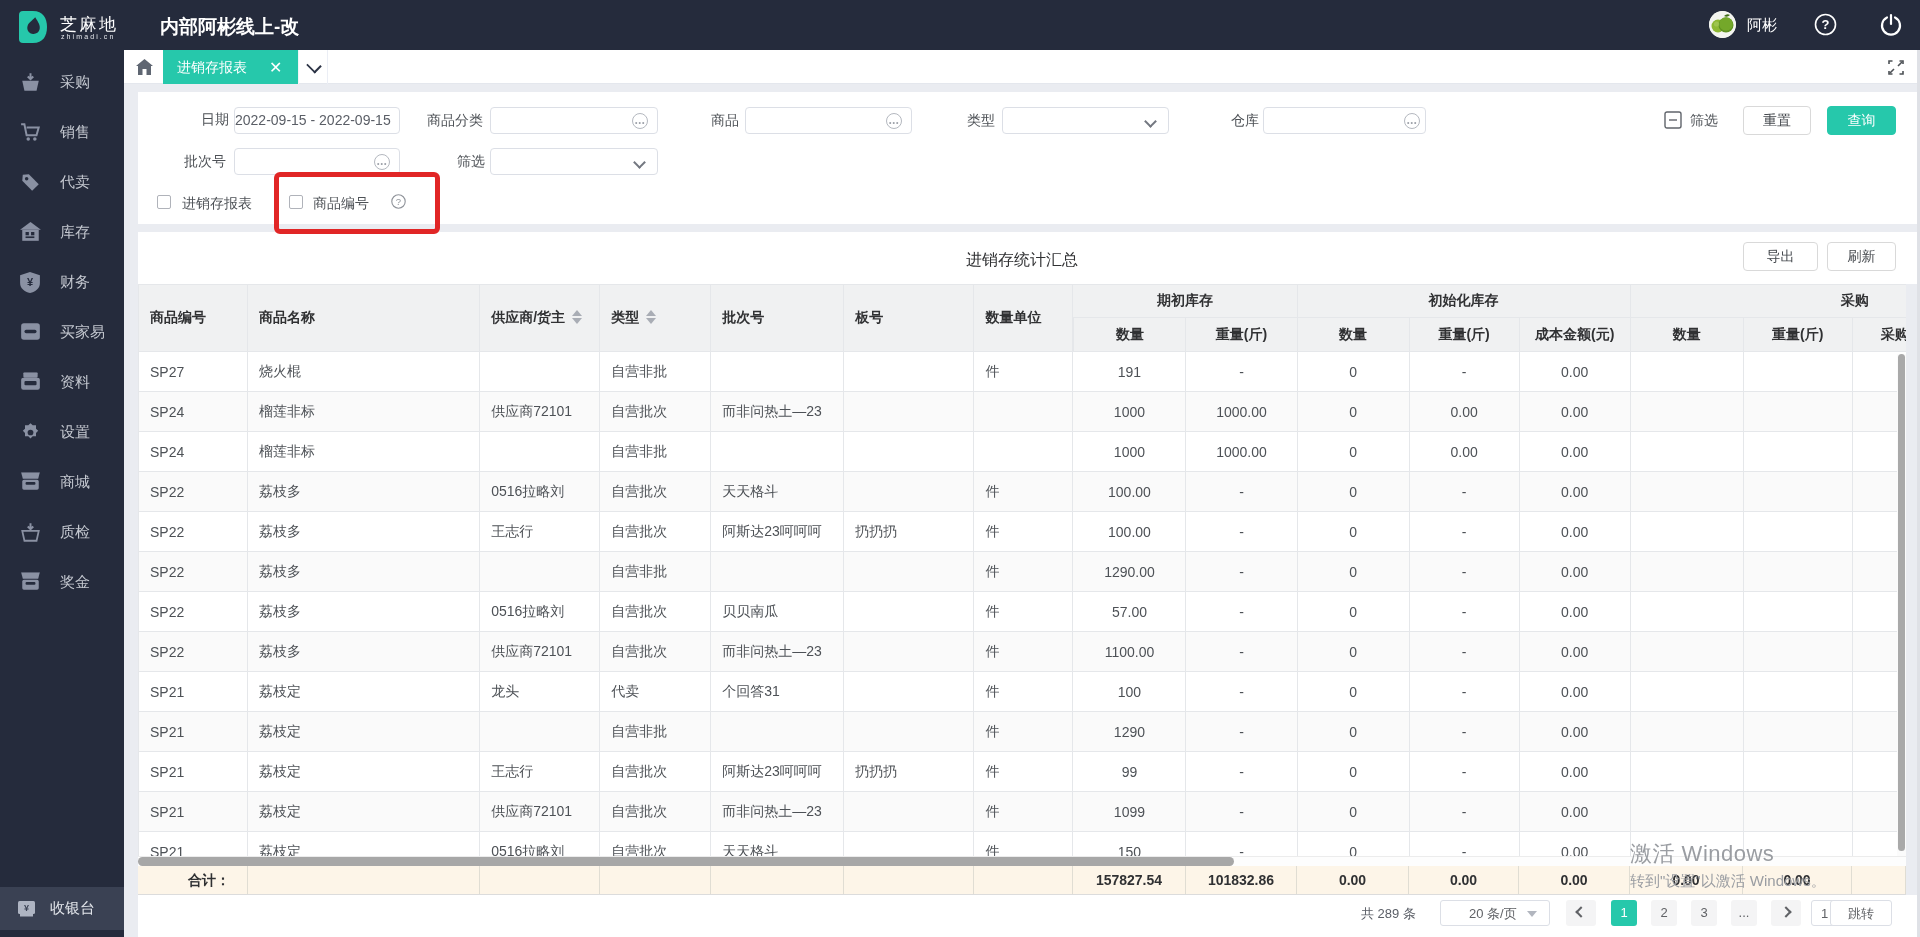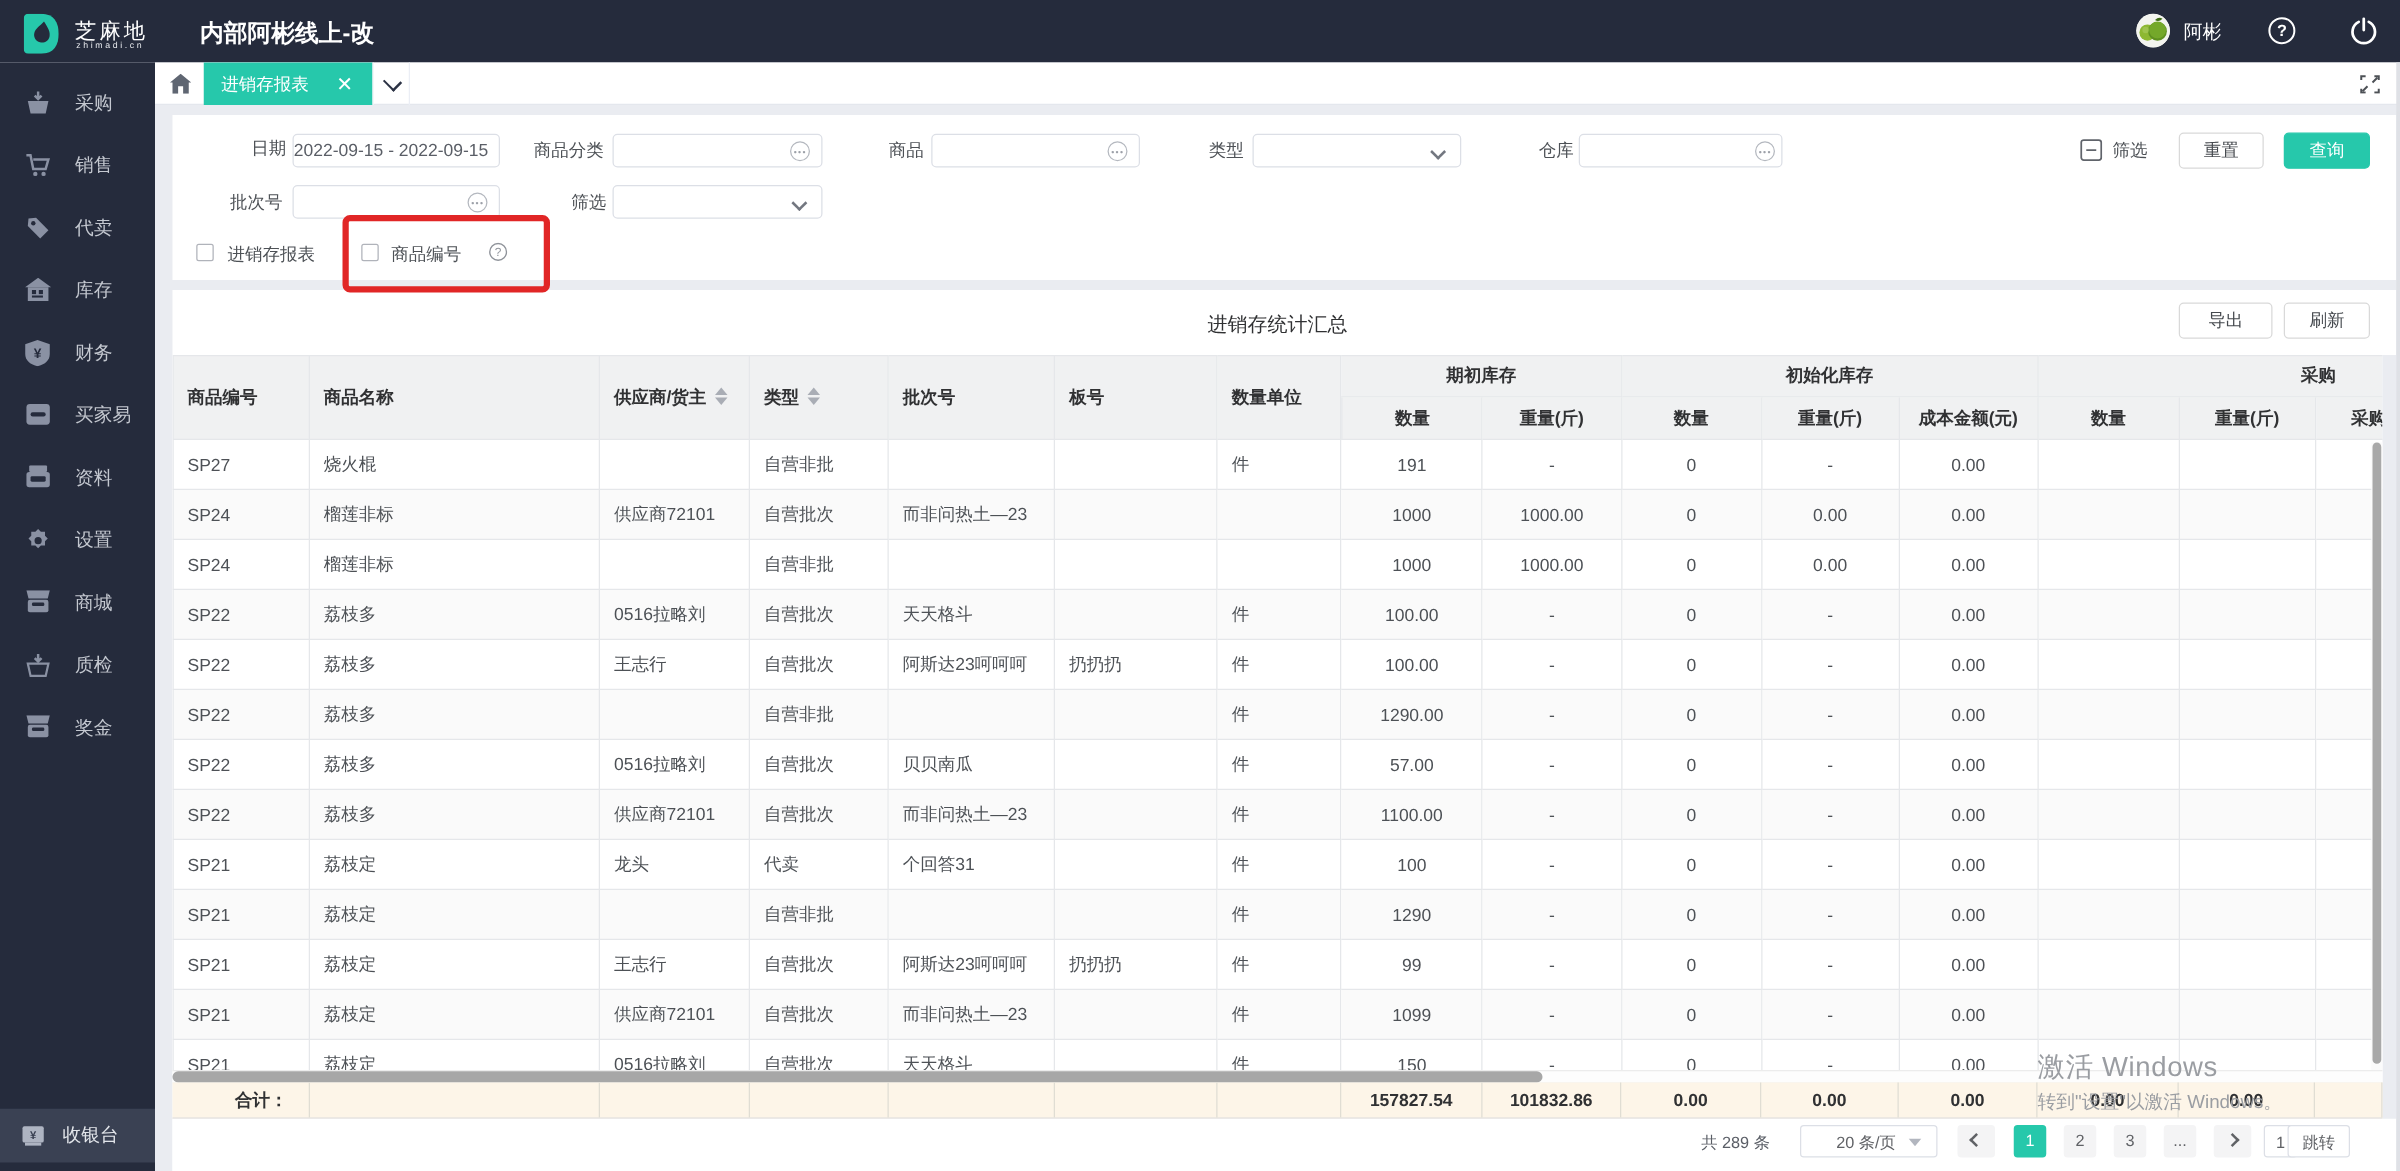--- a/index.html
+++ b/index.html
@@ -581,21 +581,21 @@
     <div class="pbox wt" style="left:1302px;width:110px;text-align:left;padding-left:28px;">20 条/页
       <span style="position:absolute;right:12px;top:10px;width:0;height:0;border-left:5px solid transparent;border-right:5px solid transparent;border-top:6px solid #b2b6bf;"></span>
     </div>
     <div class="pbox" style="left:1428px;width:30px;"><span style="display:inline-block;width:8px;height:8px;border-left:2px solid #606266;border-bottom:2px solid #606266;transform:rotate(45deg);margin-bottom:1px;"></span></div>
     <div class="pbox act" style="left:1473px;width:26px;">1</div>
     <div class="pbox" style="left:1513px;width:26px;">2</div>
     <div class="pbox" style="left:1553px;width:26px;">3</div>
     <div class="pbox" style="left:1593px;width:26px;">...</div>
     <div class="pbox" style="left:1633px;width:30px;"><span style="display:inline-block;width:8px;height:8px;border-right:2px solid #606266;border-top:2px solid #606266;transform:rotate(45deg);margin-bottom:1px;"></span></div>
     <div class="pbox wt" style="left:1673px;width:27px;">1</div>
-    <div class="pbox wt" style="left:1692px;width:50px;">跳转</div>
+    <div class="pbox wt" style="left:1692px;width:62px;">跳转</div>
   </div>
 </div>
 
 <div style="position:absolute;left:1917px;top:50px;width:3px;height:887px;background:#dfe1e6;z-index:55;"></div>
 <div id="watermark">
     <div class="l1">激活 Windows</div>
     <div class="l2">转到"设置"以激活 Windows。</div>
   </div>
 
 </body></html>

